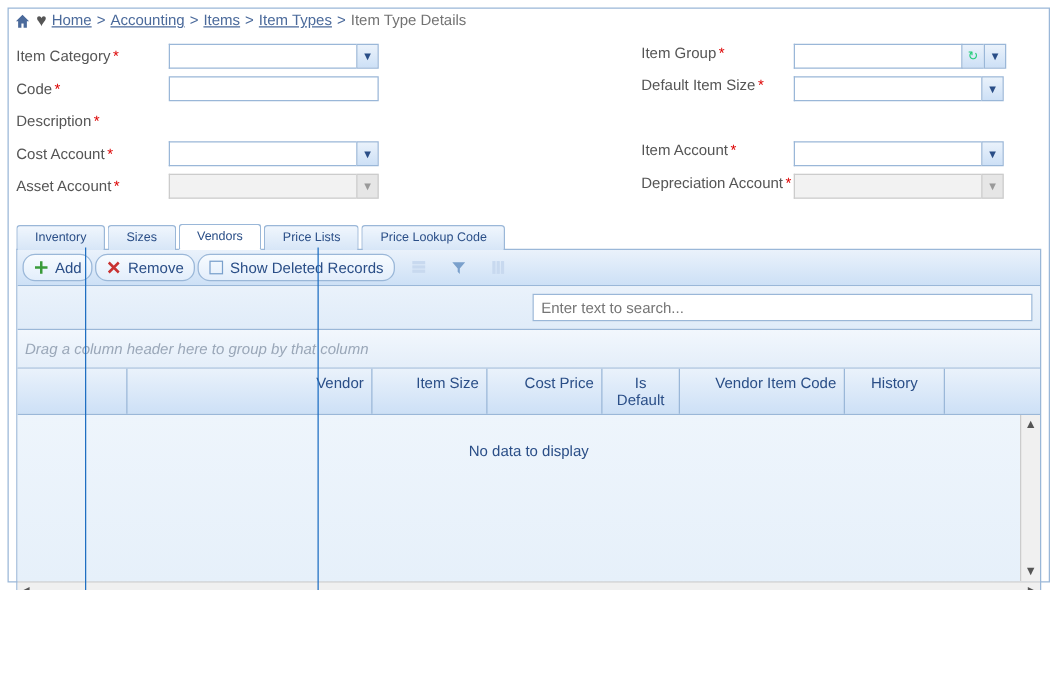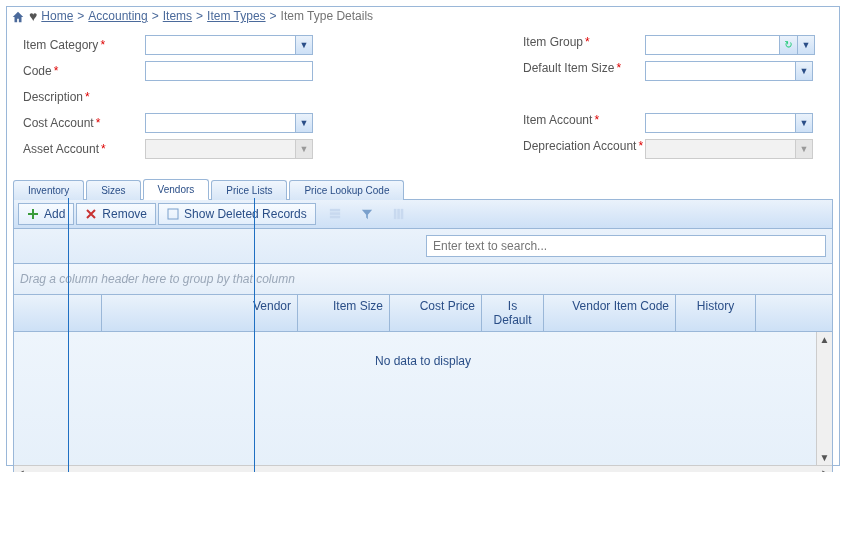--- a/index.html
+++ b/index.html
@@ -33,21 +33,21 @@
   .heart-icon { color: #555; font-size: 14px; line-height: 1; }
   .form-area {
     padding: 8px 6px 6px 6px;
   }
   .form-row {
     display: flex;
     align-items: center;
     margin-bottom: 4px;
     height: 22px;
   }
-  .form-col-left { width: 500px; display: flex; align-items: center; margin-left: 10px; }
+  .form-col-left { width: 500px; display: flex; align-items: center; }
   .form-col-right { flex: 1; display: flex; align-items: flex-start; }
   .lbl { width: 122px; color: #555; font-size: 12px; }
   .req { color: #d00; margin-left: 2px; }
   .inp, .sel {
     border: 1px solid #9ab7d8;
     height: 20px;
     font-size: 12px;
     padding: 1px 3px;
     background: #fff;
   }
@@ -134,21 +134,21 @@
   .tbtn {
     border: 1px solid #9ab7d8;
     background: linear-gradient(#f7fbff, #e3eefb);
     padding: 3px 8px;
     font-size: 12px;
     color: #2a4e87;
     display: inline-flex;
     align-items: center;
     gap: 5px;
     cursor: pointer;
-    border-radius: 0;
+    border-radius: 10px;
   }
   .tbtn .ticon { width: 12px; height: 12px; display:inline-flex; align-items:center; justify-content:center; }
   .ticonbtn {
     border: 1px solid transparent;
     background: transparent;
     width: 26px;
     height: 22px;
     display: inline-flex;
     align-items: center;
     justify-content: center;

